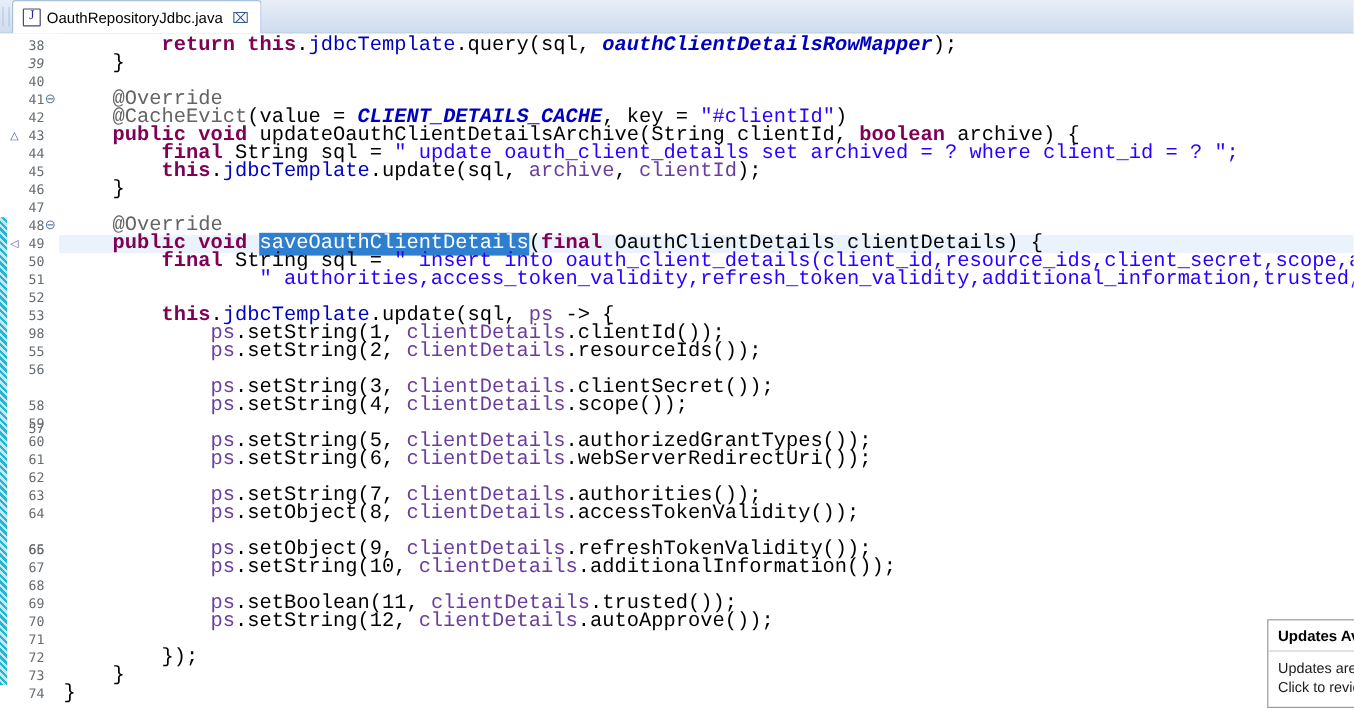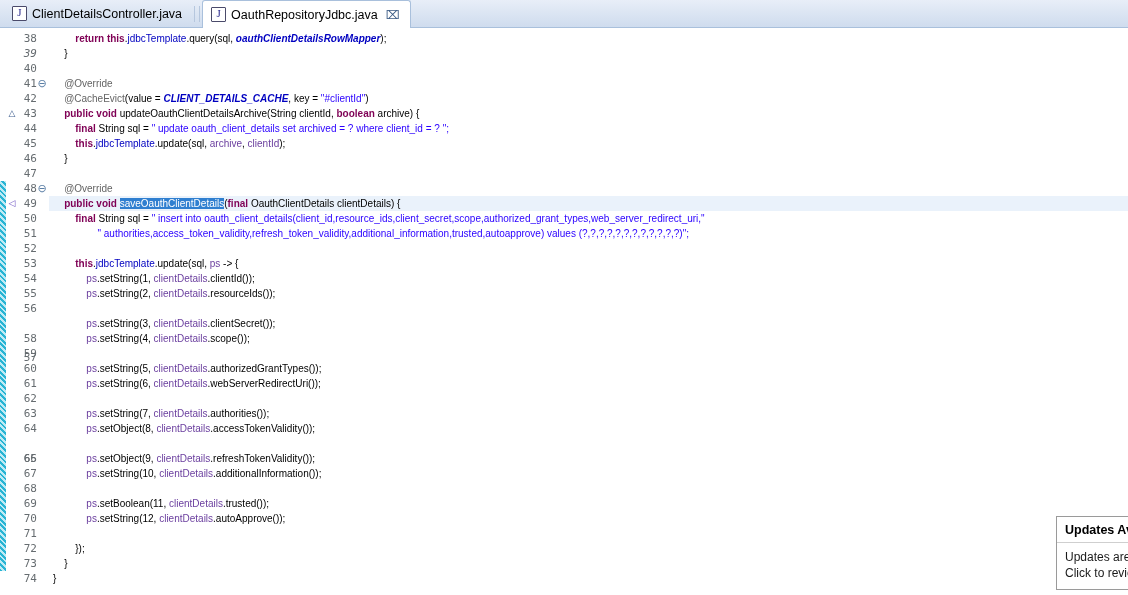--- a/index.html
+++ b/index.html
@@ -143,22 +143,22 @@
   .ovr {
     left: 0;
     color: #3f5f8f;
     font-size: 9px;
   }
 
   
   .code {
     position: absolute;
     left: 48px; top: 0; right: 0; bottom: 0;
-    font-family: Liberation Sans, sans-serif;
-    font-size: 10px;
+    font-family: Liberation Mono, monospace;
+    font-size: 17px;
     line-height: 15px;
     white-space: pre;
     overflow: hidden;
   }
   .ln {
     position: absolute;
     left: 0;
     right: 0;
     height: 15px;
     line-height: 15px;
@@ -207,24 +207,20 @@
     color: #1a1a1a;
     line-height: 16px;
     white-space: nowrap;
   }
   .notif-bd div { white-space: nowrap; }
 </style>
 </head>
 <body>
 
 <div class="tabbar" id="tabbar">
-    <div class="tab inactive" style="margin-left: 4px;">
-      <span class="jicon"></span>
-      <span>ClientDetailsController.java</span>
-    </div>
     <div class="tabdiv"></div>
     <div class="tabdiv"></div>
     <div class="tab active">
       <span class="jicon"></span>
       <span>OauthRepositoryJdbc.java</span>
       <span class="closex">⌧</span>
     </div>
   </div>
 
 <div class="editor">
@@ -243,21 +239,21 @@
       <div class="gline" style="top: 123px;">46</div>
       <div class="gline" style="top: 138px;">47</div>
       <div class="gline" style="top: 153px;">48</div>
       <div class="gmark fold" style="top: 153px; left: 36px;">⊖</div>
       <div class="gline" style="top: 168px;">49</div>
       <div class="gmark ovr" style="top: 168px; left: 6px; color: rgb(106, 79, 192);">◁</div>
       <div class="gline" style="top: 183px;">50</div>
       <div class="gline" style="top: 198px;">51</div>
       <div class="gline" style="top: 213px;">52</div>
       <div class="gline" style="top: 228px;">53</div>
-      <div class="gline" style="top: 243px;">54</div>
+      <div class="gline" style="top: 243px;">98</div>
       <div class="gline" style="top: 258px;">55</div>
       <div class="gline" style="top: 273px;">56</div>
       <div class="gline" style="top: 288px; margin-top: 34px;">57</div>
       <div class="gline" style="top: 303px;">58</div>
       <div class="gline" style="top: 318px;">59</div>
       <div class="gline" style="top: 333px;">60</div>
       <div class="gline" style="top: 348px; padding-left: 21px;">61</div>
       <div class="gline" style="top: 363px;">62</div>
       <div class="gline" style="top: 378px;">63</div>
       <div class="gline" style="top: 393px;">64</div>

